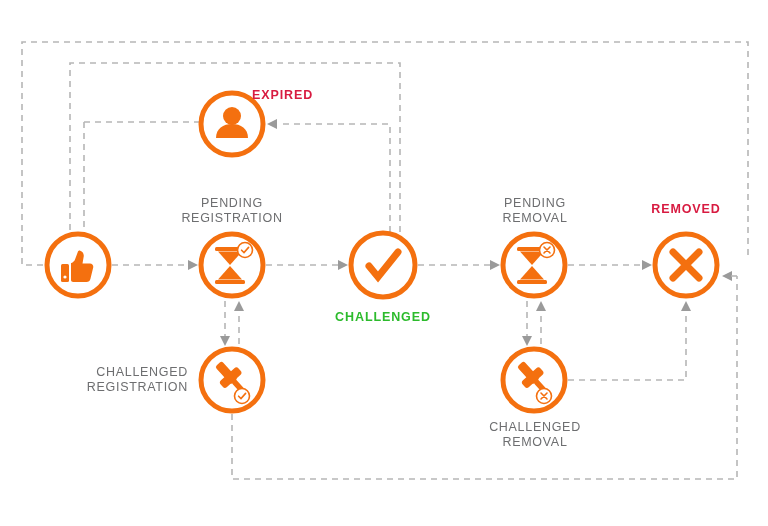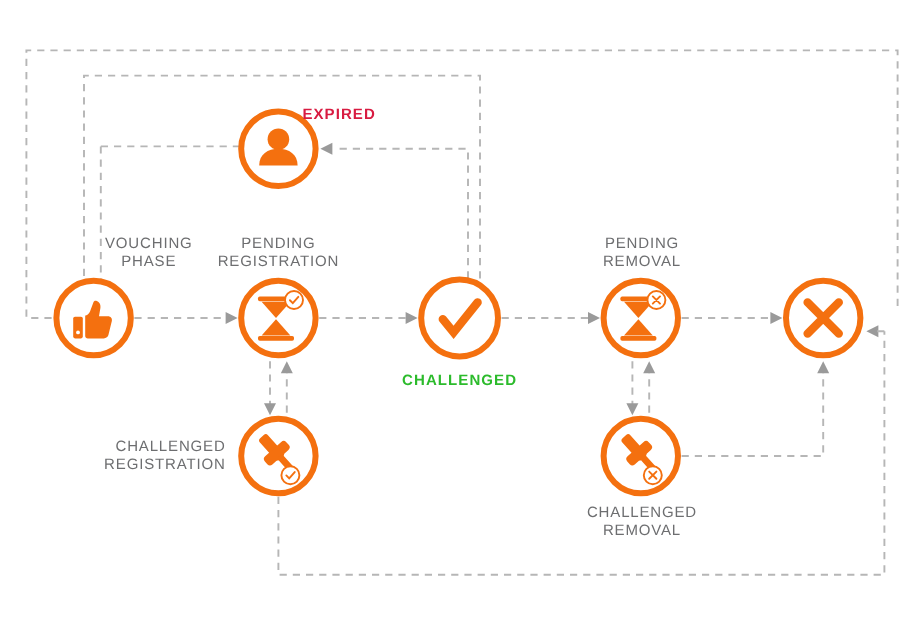--- a/index.html
+++ b/index.html
@@ -158,31 +158,30 @@
 
     <g>
       <circle class="node-ring" cx="686" cy="265" r="31"></circle>
       <path class="glyph-stroke" d="M 673 252 L 699 278 M 699 252 L 673 278"></path>
     </g>
 
   </svg>
 
   <div class="label red" style="left:252px;top:88px;width:110px;text-align:left;">EXPIRED</div>
 
-  <div class="label" style="left:68px;top:196px;width:112px;">VOUCHING
-PHASE</div>
 
   <div class="label" style="left:166px;top:196px;width:132px;">PENDING
 REGISTRATION</div>
 
   <div class="label" style="left:56px;top:365px;width:132px;text-align:right;">CHALLENGED
 REGISTRATION</div>
 
   <div class="label green" style="left:325px;top:310px;width:116px;">CHALLENGED</div>
 
   <div class="label" style="left:470px;top:196px;width:130px;">PENDING
 REMOVAL</div>
 
   <div class="label" style="left:466px;top:420px;width:138px;">CHALLENGED
 REMOVAL</div>
 
+  <div class="label red" style="left:630px;top:202px;width:112px;">REMOVED</div>
 
 </div>
 
 </body></html>

